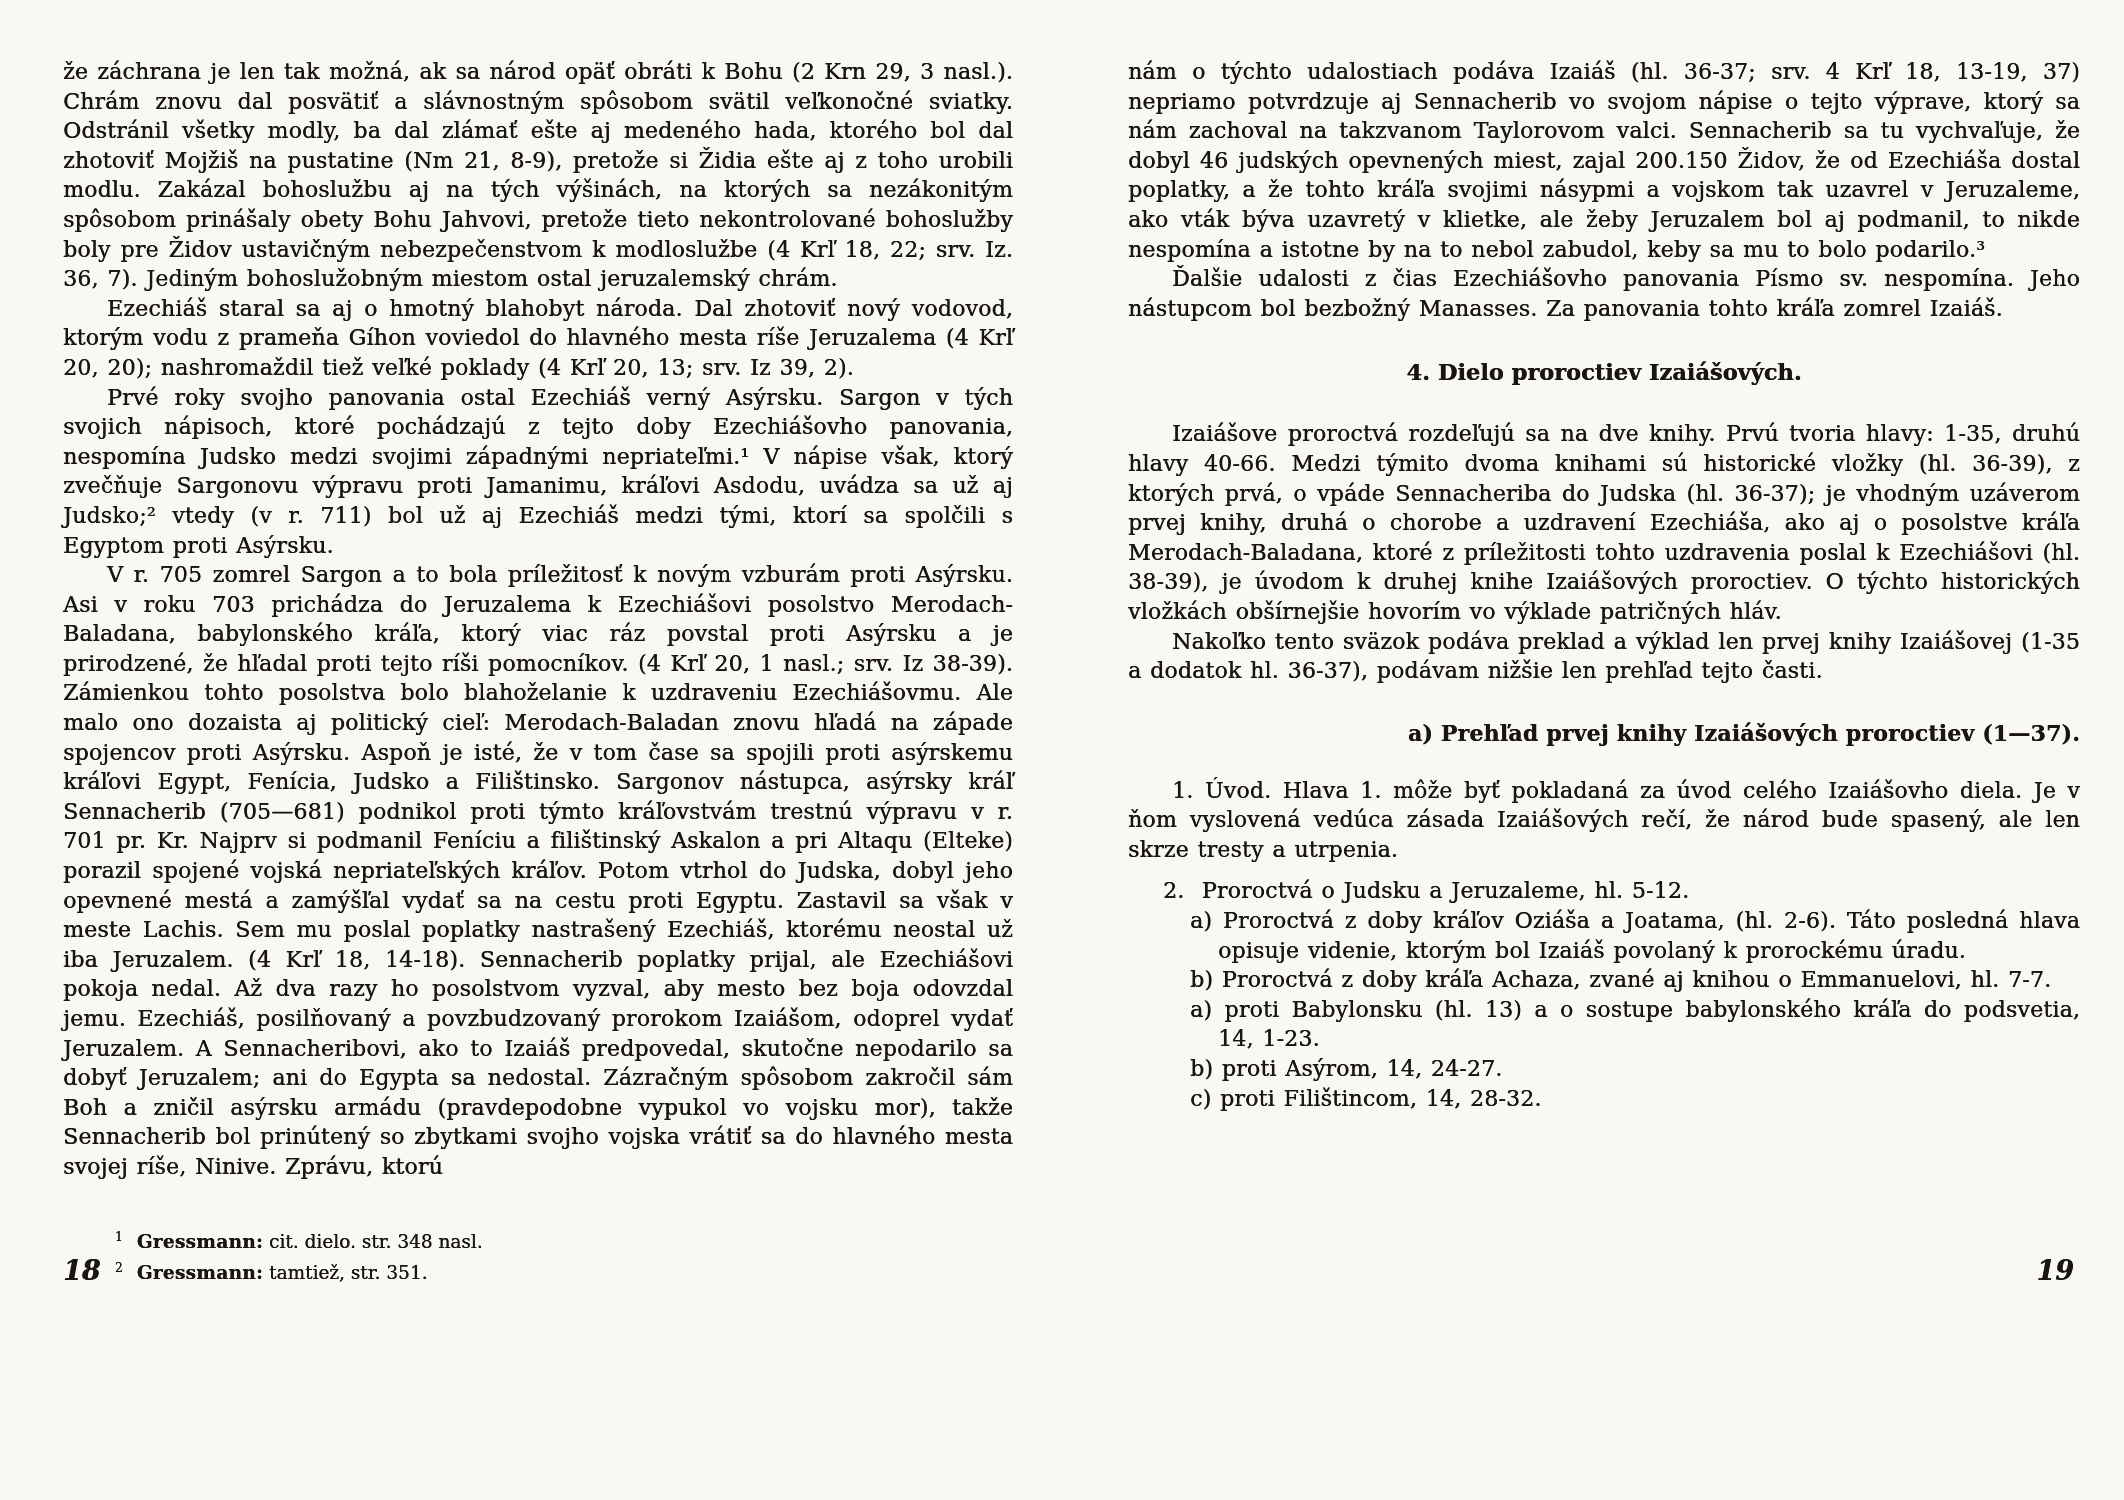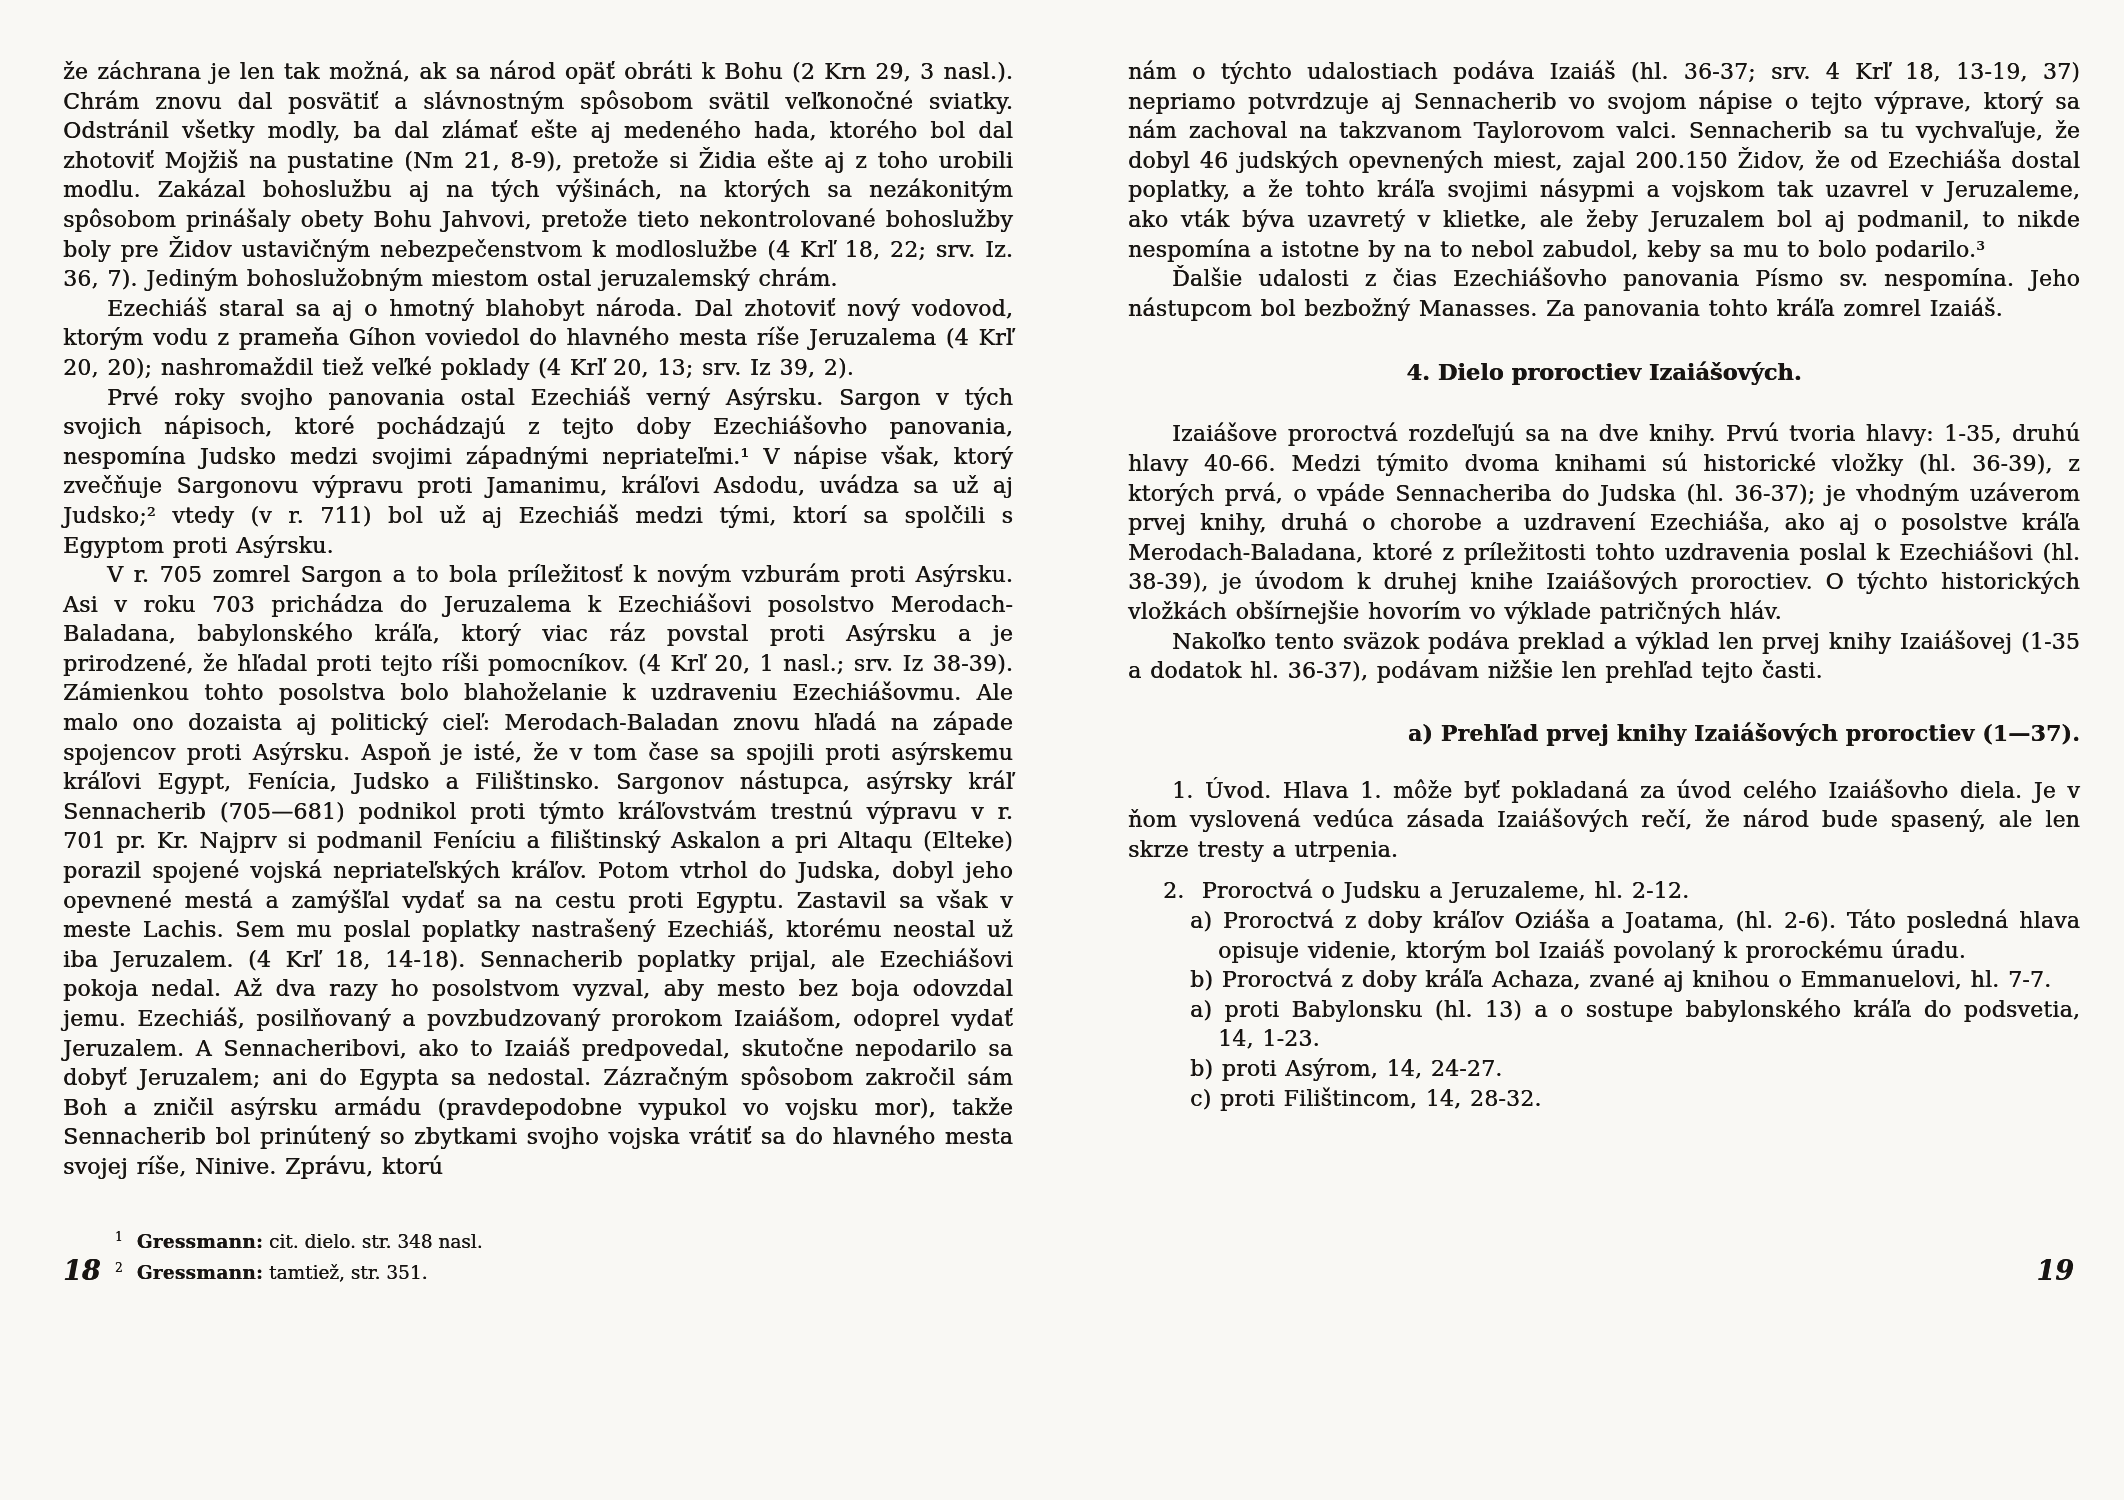--- a/index.html
+++ b/index.html
@@ -102,21 +102,21 @@
 <div id="right-page" class="page">
   <div class="body-text">
     <p>nám o týchto udalostiach podáva Izaiáš (hl. 36-37; srv. 4 Krľ 18, 13-19, 37) nepriamo potvrdzuje aj Sennacherib vo svojom nápise o tejto výprave, ktorý sa nám zachoval na takzvanom Taylorovom valci. Sennacherib sa tu vychvaľuje, že dobyl 46 judských opevnených miest, zajal 200.150 Židov, že od Ezechiáša dostal poplatky, a že tohto kráľa svojimi násypmi a vojskom tak uzavrel v Jeruzaleme, ako vták býva uzavretý v klietke, ale žeby Jeruzalem bol aj podmanil, to nikde nespomína a istotne by na to nebol zabudol, keby sa mu to bolo podarilo.³</p>
     <p class="indent">Ďalšie udalosti z čias Ezechiášovho panovania Písmo sv. nespomína. Jeho nástupcom bol bezbožný Manasses. Za panovania tohto kráľa zomrel Izaiáš.</p>
     <div class="section-heading">4. Dielo proroctiev Izaiášových.</div>
     <p class="indent">Izaiášove proroctvá rozdeľujú sa na dve knihy. Prvú tvoria hlavy: 1-35, druhú hlavy 40-66. Medzi týmito dvoma knihami sú historické vložky (hl. 36-39), z ktorých prvá, o vpáde Sennacheriba do Judska (hl. 36-37); je vhodným uzáverom prvej knihy, druhá o chorobe a uzdravení Ezechiáša, ako aj o posolstve kráľa Merodach-Baladana, ktoré z príležitosti tohto uzdravenia poslal k Ezechiášovi (hl. 38-39), je úvodom k druhej knihe Izaiášových proroctiev. O týchto historických vložkách obšírnejšie hovorím vo výklade patričných hláv.</p>
     <p class="indent">Nakoľko tento sväzok podáva preklad a výklad len prvej knihy Izaiášovej (1-35 a dodatok hl. 36-37), podávam nižšie len prehľad tejto časti.</p>
     <div class="sub-heading">a) Prehľad prvej knihy Izaiášových proroctiev (1—37).</div>
     <p class="indent">1. Úvod. Hlava 1. môže byť pokladaná za úvod celého Izaiášovho diela. Je v ňom vyslovená vedúca zásada Izaiášových rečí, že národ bude spasený, ale len skrze tresty a utrpenia.</p>
     <div class="list-block">
-      <p class="num-item"><span>2.</span>&nbsp; <span>Proroctvá o Judsku a Jeruzaleme, hl. 2-12.</span></p>
+      <p class="num-item"><span>2.</span>&nbsp; <span>Proroctvá o Judsku a Jeruzaleme, hl. 5-12.</span></p>
       <p class="sub-item"><span>a)</span> <span>Proroctvá z doby kráľov Oziáša a Joatama, (hl. 2-6). Táto posledná hlava opisuje videnie, ktorým bol Izaiáš povolaný k prorockému úradu.</span></p>
       <p class="sub-item"><span>b)</span> <span>Proroctvá z doby kráľa Achaza, zvané aj knihou o Emmanuelovi, hl. 7-7.</span></p>
       <p class="sub-item"><span>a)</span> <span>proti Babylonsku (hl. 13) a o sostupe babylonského kráľa do podsvetia, 14, 1-23.</span></p>
       <p class="sub-item"><span>b)</span> <span>proti Asýrom, 14, 24-27.</span></p>
       <p class="sub-item"><span>c)</span> <span>proti Filištincom, 14, 28-32.</span></p>
     </div>
   </div>
   <div class="page-number">19</div>
 </div>
 

